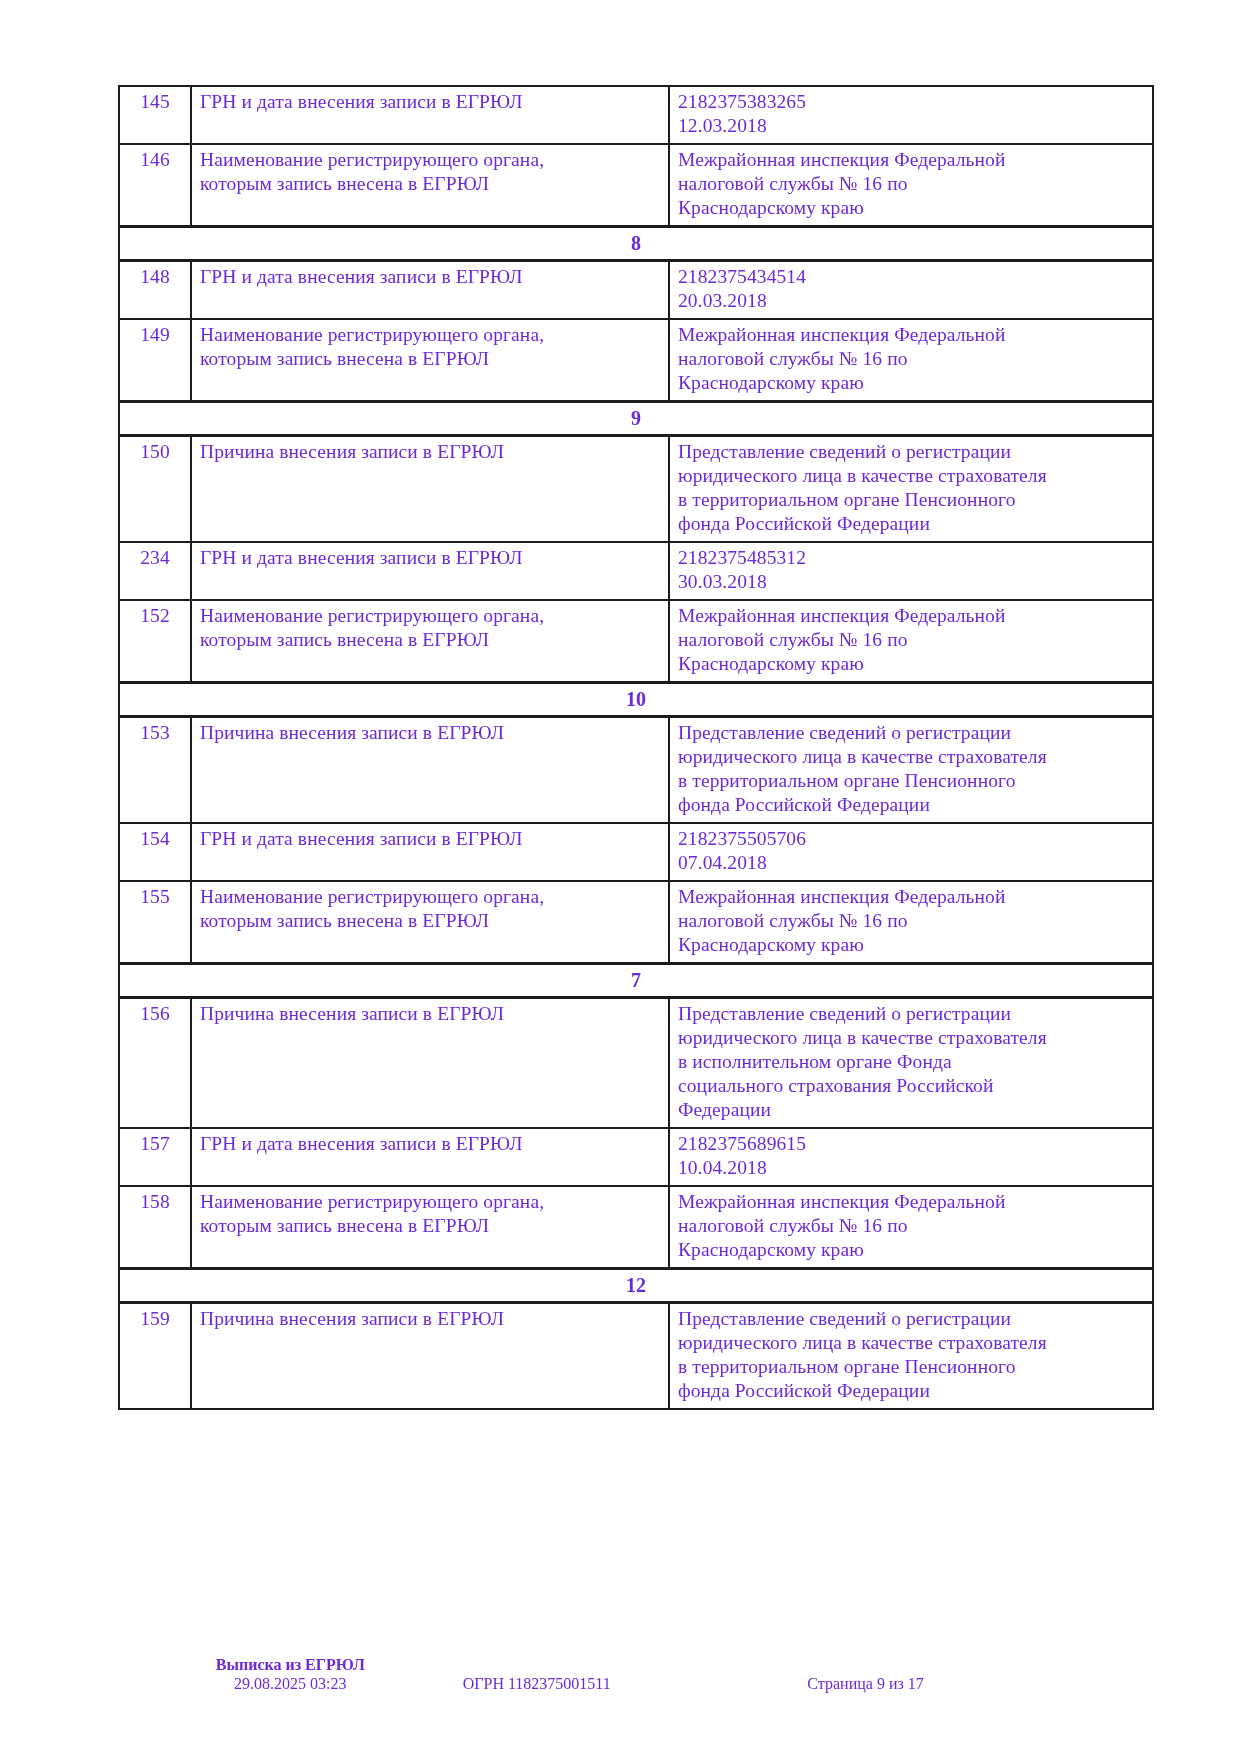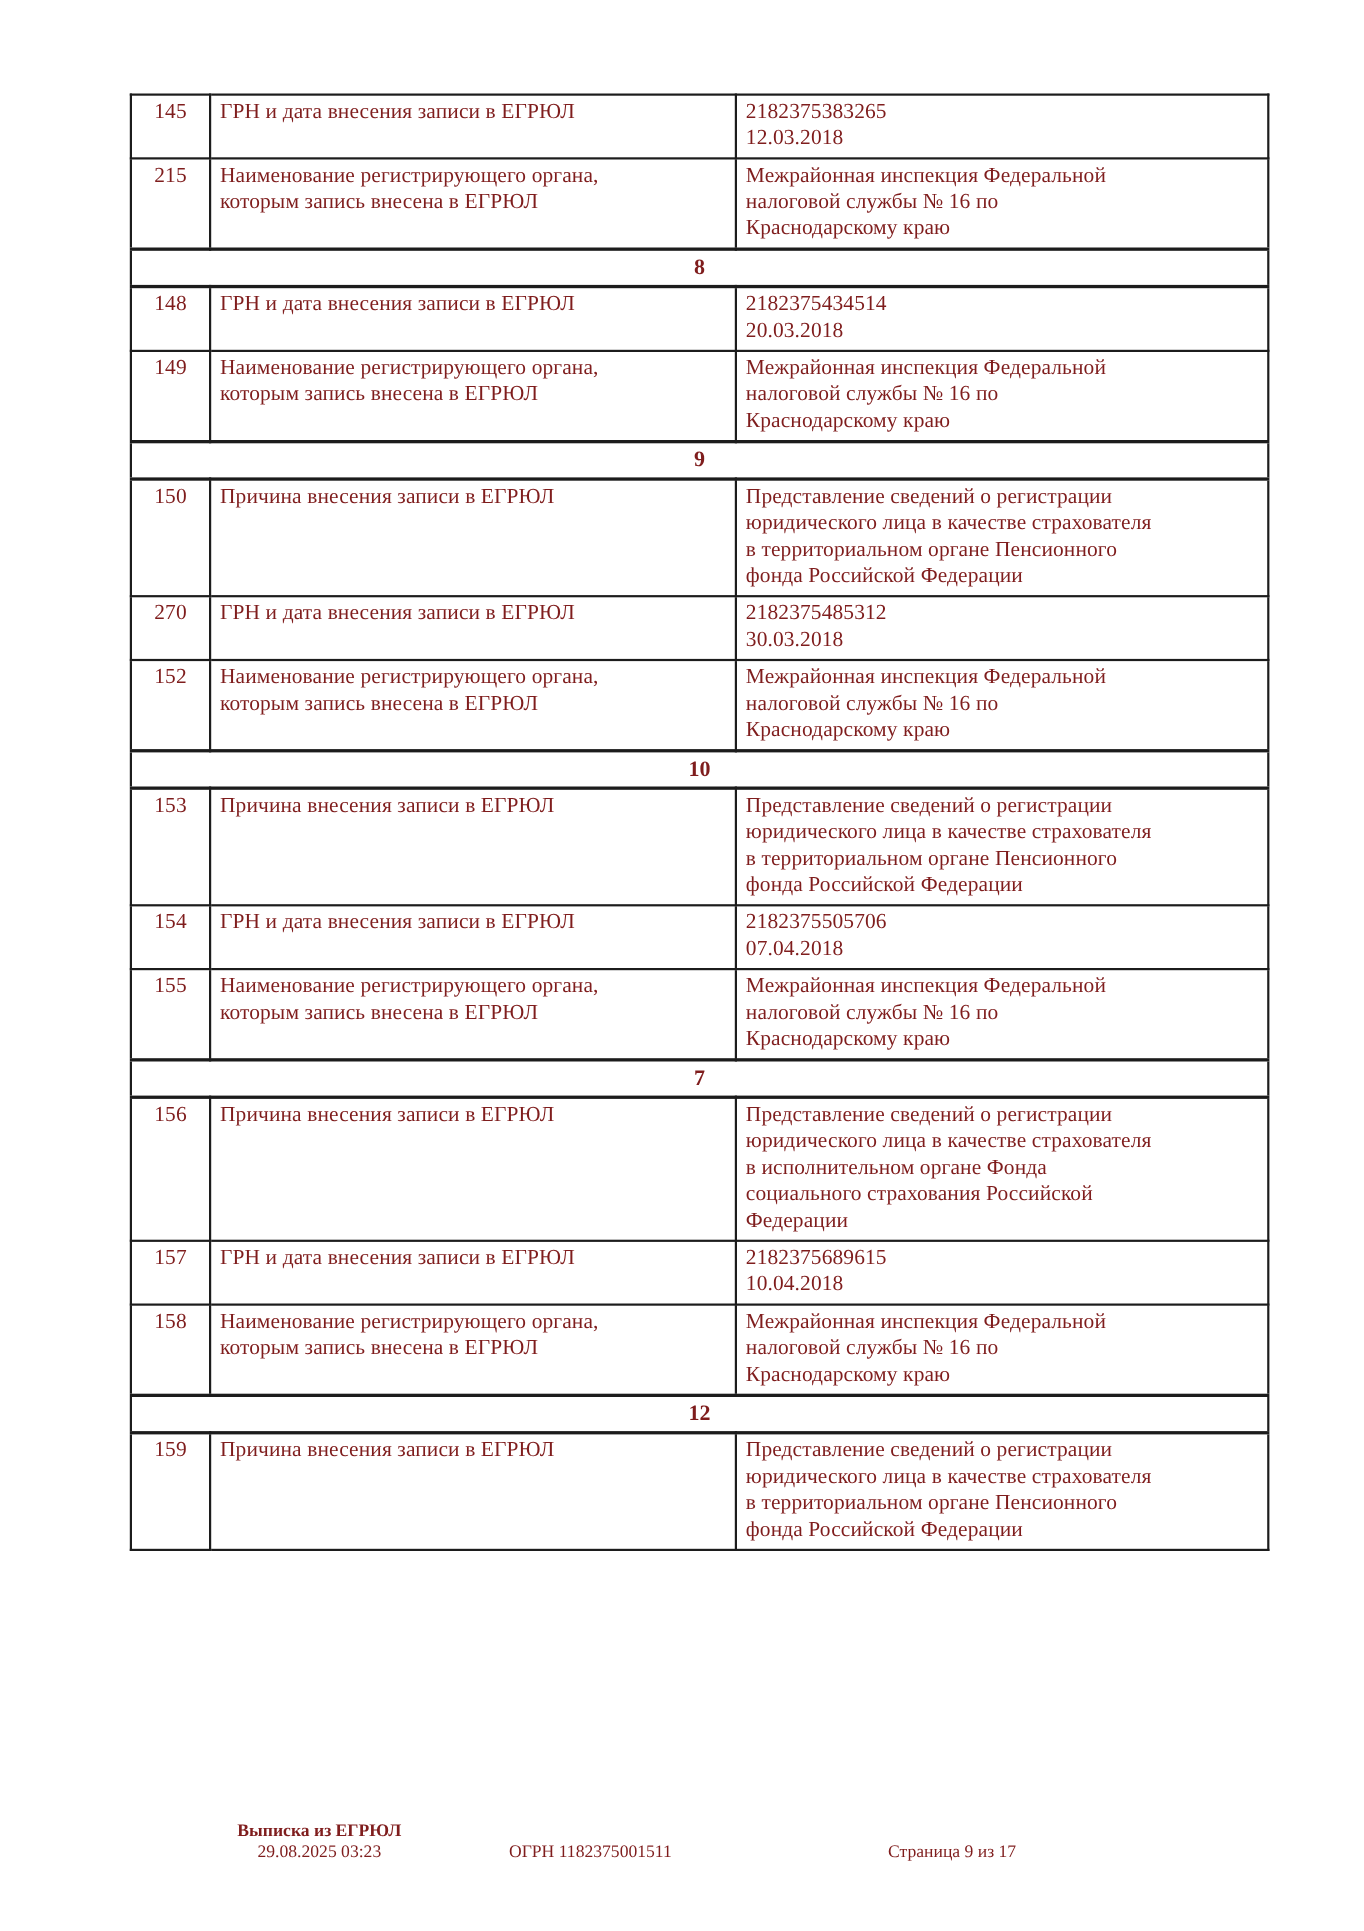--- a/index.html
+++ b/index.html
@@ -7,21 +7,21 @@
     padding: 0;
     background: #ffffff;
   }
   .page {
     position: relative;
     width: 1202px;
     height: 1755px;
     background: #ffffff;
     overflow: hidden;
     font-family: "Liberation Serif", "DejaVu Serif", serif;
-    color: #7f1d1d;
+    color: #6d28d9;
   }
   table.egrul {
     position: absolute;
     left: 118px;
     top: 85px;
     width: 1034px;
     border-collapse: collapse;
     table-layout: fixed;
   }
   table.egrul col.c-num   { width: 72px;  }
@@ -78,21 +78,21 @@
       <col class="c-value">
     </colgroup>
     <tbody>
         <tr class="record-row">
           <td class="num">145</td>
           <td class="label">ГРН и дата внесения записи в ЕГРЮЛ</td>
           <td class="value">2182375383265
 12.03.2018</td>
         </tr>
         <tr class="record-row">
-          <td class="num">215</td>
+          <td class="num">146</td>
           <td class="label">Наименование регистрирующего органа,
 которым запись внесена в ЕГРЮЛ</td>
           <td class="value">Межрайонная инспекция Федеральной
 налоговой службы № 16 по
 Краснодарскому краю</td>
         </tr>
         <tr class="section-row">
           <td colspan="3">8</td>
         </tr>
         <tr class="record-row">
@@ -114,21 +114,21 @@
         </tr>
         <tr class="record-row">
           <td class="num">150</td>
           <td class="label">Причина внесения записи в ЕГРЮЛ</td>
           <td class="value">Представление сведений о регистрации
 юридического лица в качестве страхователя
 в территориальном органе Пенсионного
 фонда Российской Федерации</td>
         </tr>
         <tr class="record-row">
-          <td class="num">270</td>
+          <td class="num">234</td>
           <td class="label">ГРН и дата внесения записи в ЕГРЮЛ</td>
           <td class="value">2182375485312
 30.03.2018</td>
         </tr>
         <tr class="record-row">
           <td class="num">152</td>
           <td class="label">Наименование регистрирующего органа,
 которым запись внесена в ЕГРЮЛ</td>
           <td class="value">Межрайонная инспекция Федеральной
 налоговой службы № 16 по

